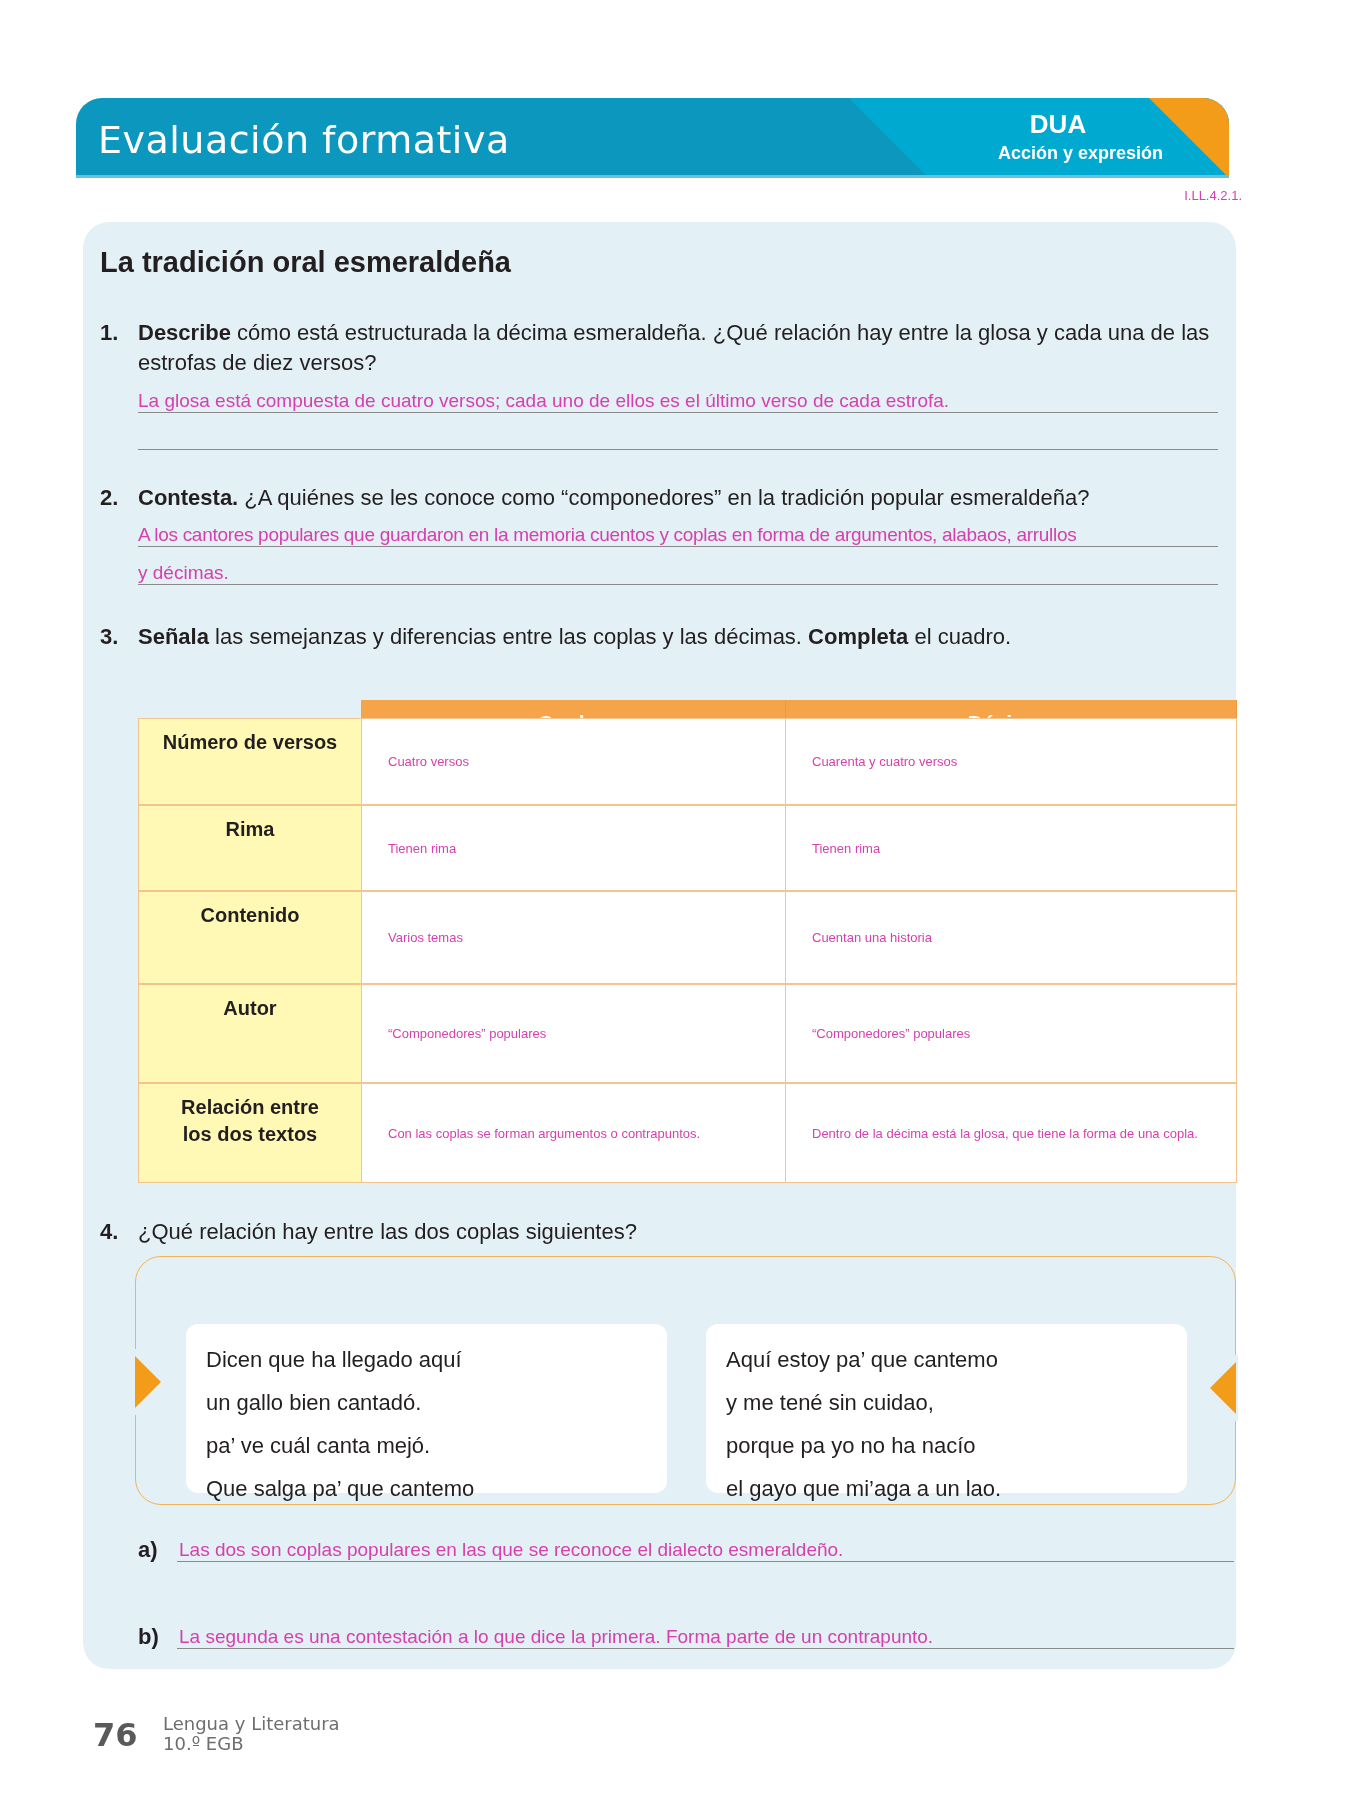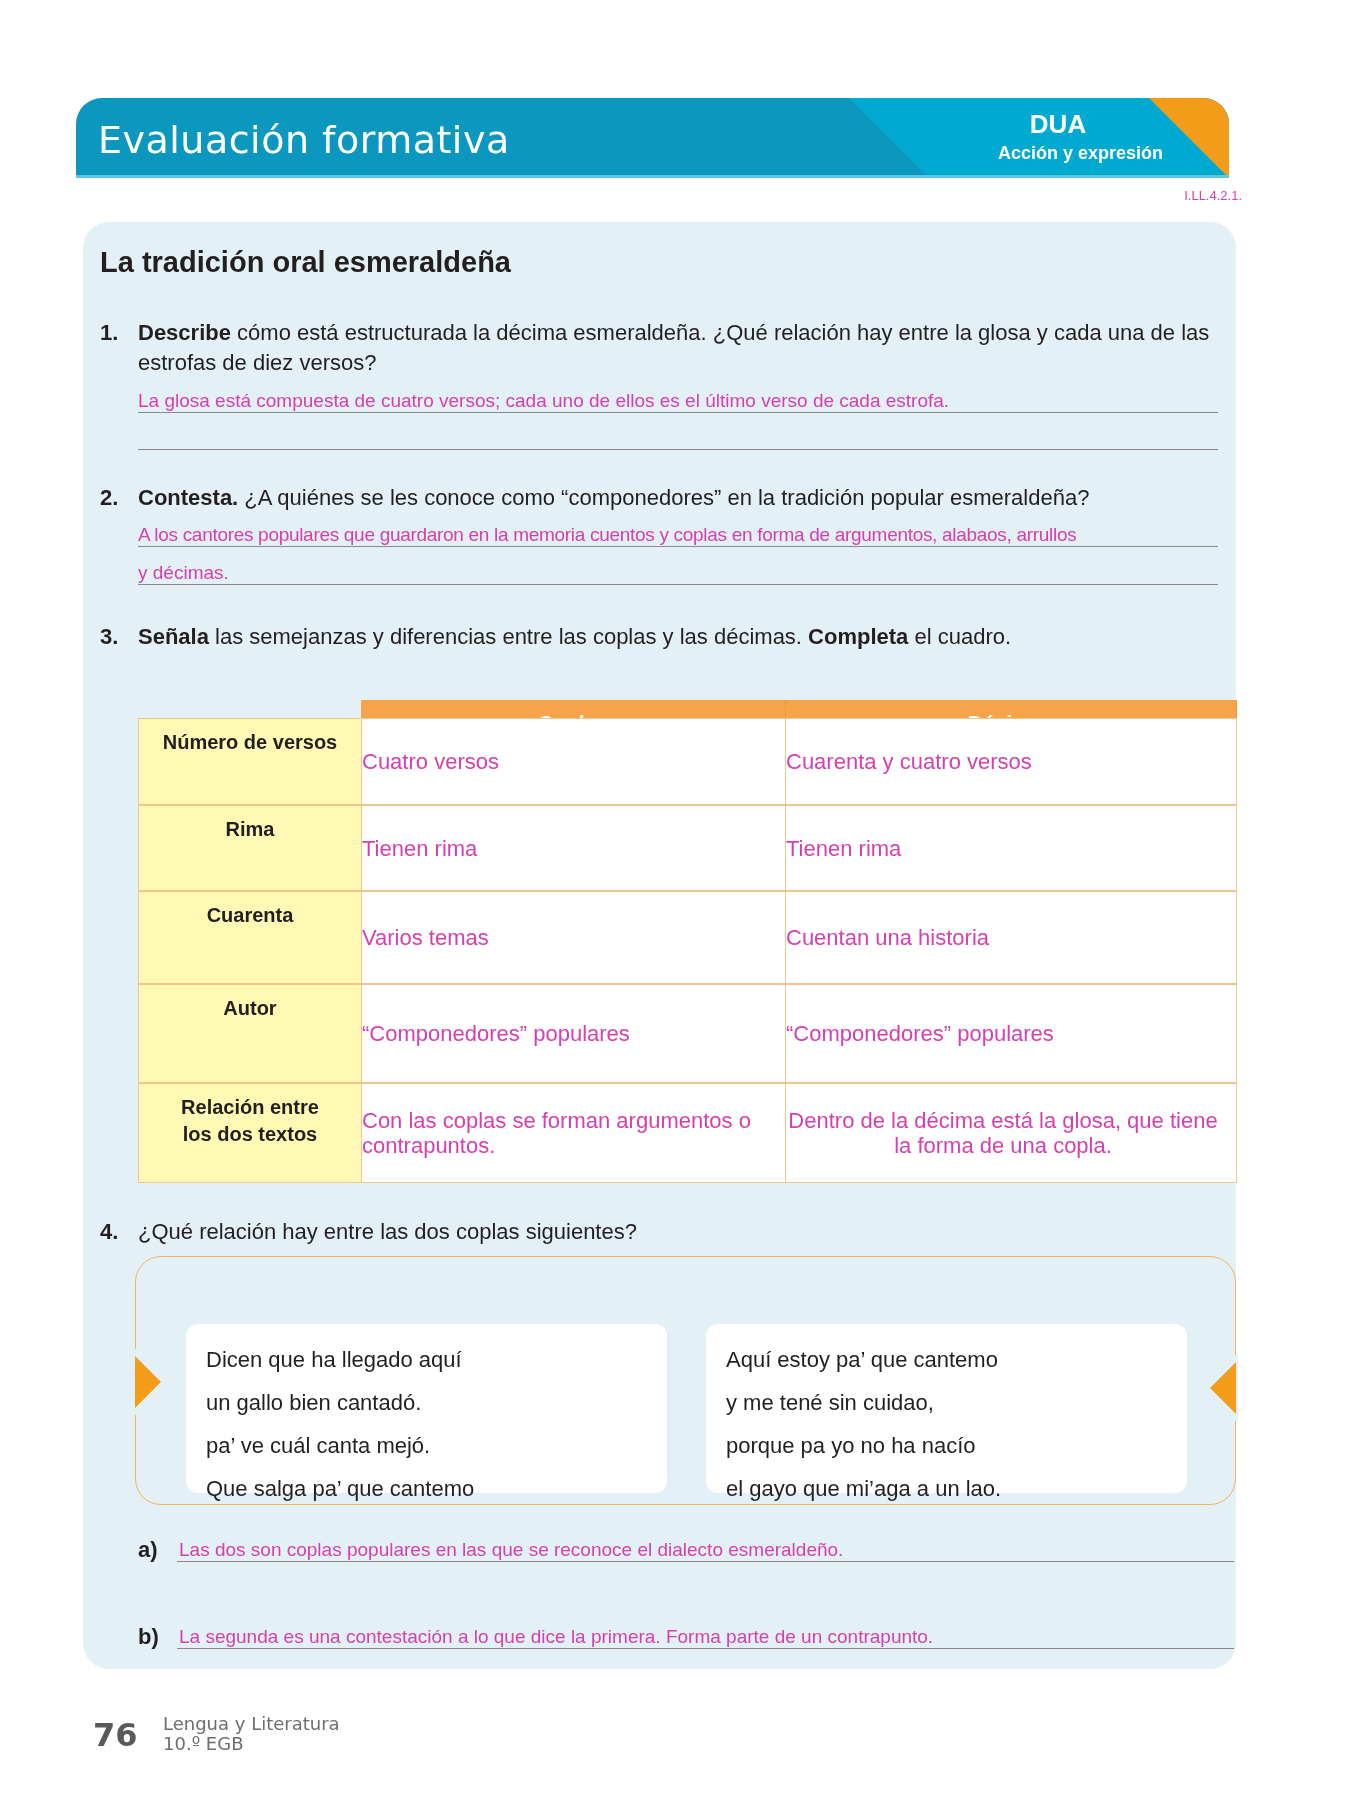--- a/index.html
+++ b/index.html
@@ -62,22 +62,22 @@
     border-right: 1px solid #ee9a3a;
     margin-top: 30px;
   }
   .row-label {
     position: absolute; left: 138px; width: 223px; background: #fff9b5;
     border: 1.5px solid #f2c58f; border-right: none;
     font-weight: bold; font-size: 20px; text-align: center; padding-top: 10px; line-height: 27px;
   }
   .cell {
     position: absolute; background: #ffffff; border: 1.5px solid #f2c58f; border-left: none;
-    color: #d63fae; font-size: 22px; line-height: 25px; display: flex; align-items: center;
-    padding-right: 16px;
+    color: #d63fae; font-size: 13px; line-height: 25px; display: flex; align-items: center;
+    padding-left: 26px; padding-right: 16px;
   }
   .cell.c1 { left: 361px; width: 425px; border-left: 1.5px solid #f2c58f; }
   .cell.c2 { left: 786px; width: 450px; width: 451px; text-align: center; }
 
   
   .poem-frame {
     position: absolute; left: 135px; top: 1256px; width: 1101px; height: 249px;
     border: 1.5px solid #f0b45a; border-radius: 26px;
   }
   .poem-box {
@@ -149,21 +149,21 @@
 <div class="tbl-header" style="left:786px; width:451px;">Décimas</div>
 
 <div class="row-label" style="top:718px; height:87px;">Número de versos</div>
 <div class="cell c1" style="top:718px; height:87px;">Cuatro versos</div>
 <div class="cell c2" style="top:718px; height:87px;">Cuarenta y cuatro versos</div>
 
 <div class="row-label" style="top:805px; height:86px;">Rima</div>
 <div class="cell c1" style="top:805px; height:86px;">Tienen rima</div>
 <div class="cell c2" style="top:805px; height:86px;">Tienen rima</div>
 
-<div class="row-label" style="top:891px; height:93px;">Cuarenta</div>
+<div class="row-label" style="top:891px; height:93px;">Contenido</div>
 <div class="cell c1" style="top:891px; height:93px;">Varios temas</div>
 <div class="cell c2" style="top:891px; height:93px;">Cuentan una historia</div>
 
 <div class="row-label" style="top:984px; height:99px;">Autor</div>
 <div class="cell c1" style="top:984px; height:99px;">“Componedores” populares</div>
 <div class="cell c2" style="top:984px; height:99px;">“Componedores” populares</div>
 
 <div class="row-label" style="top:1083px; height:100px; padding-left:40px; padding-right:40px;">Relación entre los dos textos</div>
 <div class="cell c1" style="top:1083px; height:100px;">Con las coplas se forman argumentos o contrapuntos.</div>
 <div class="cell c2" style="top:1083px; height:100px;">Dentro de la décima está la glosa, que tiene la forma de una copla.</div>

